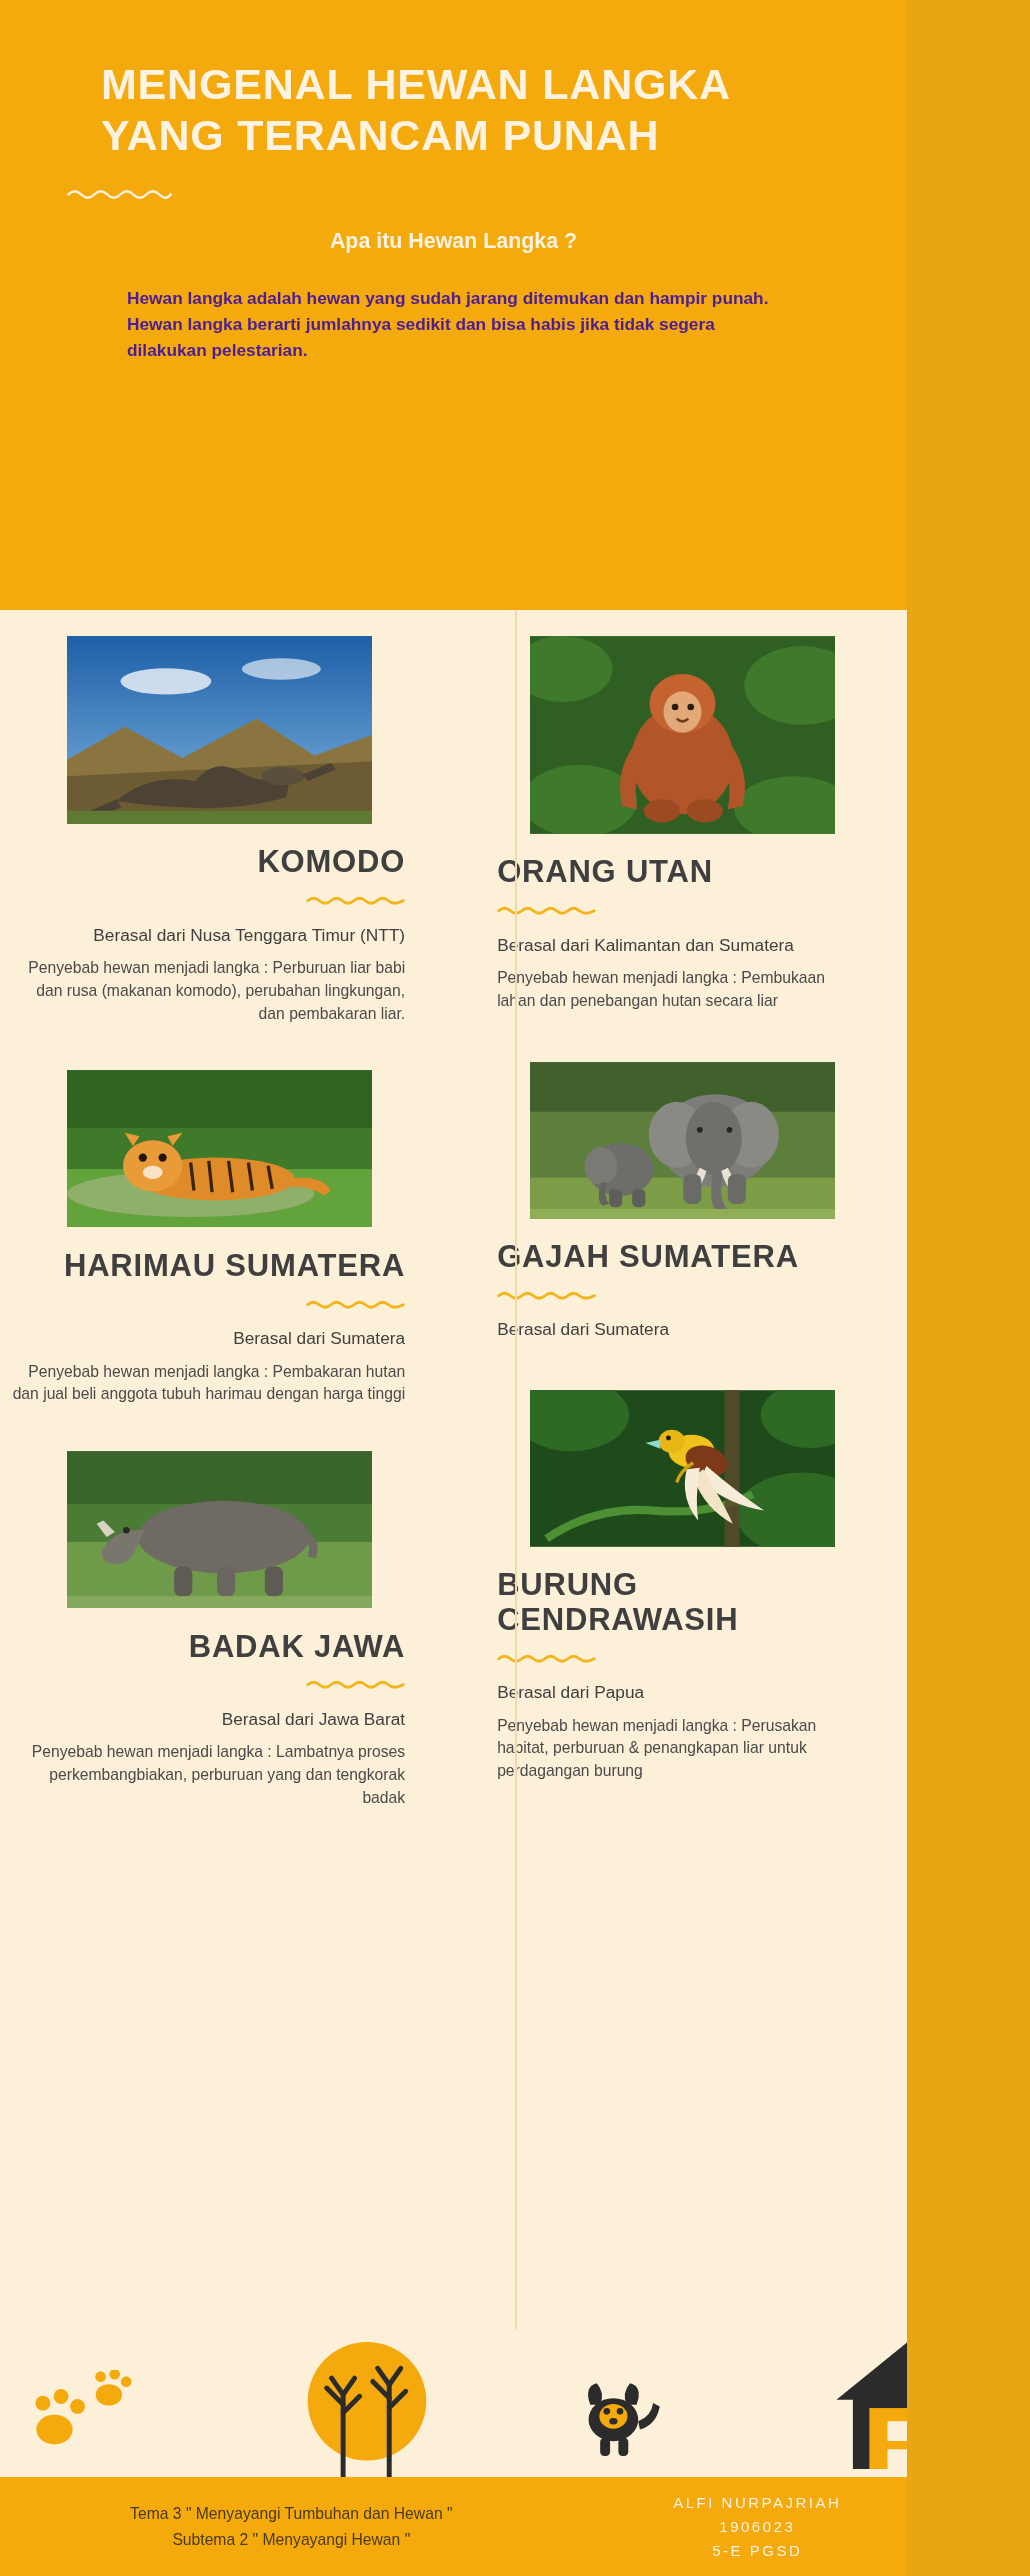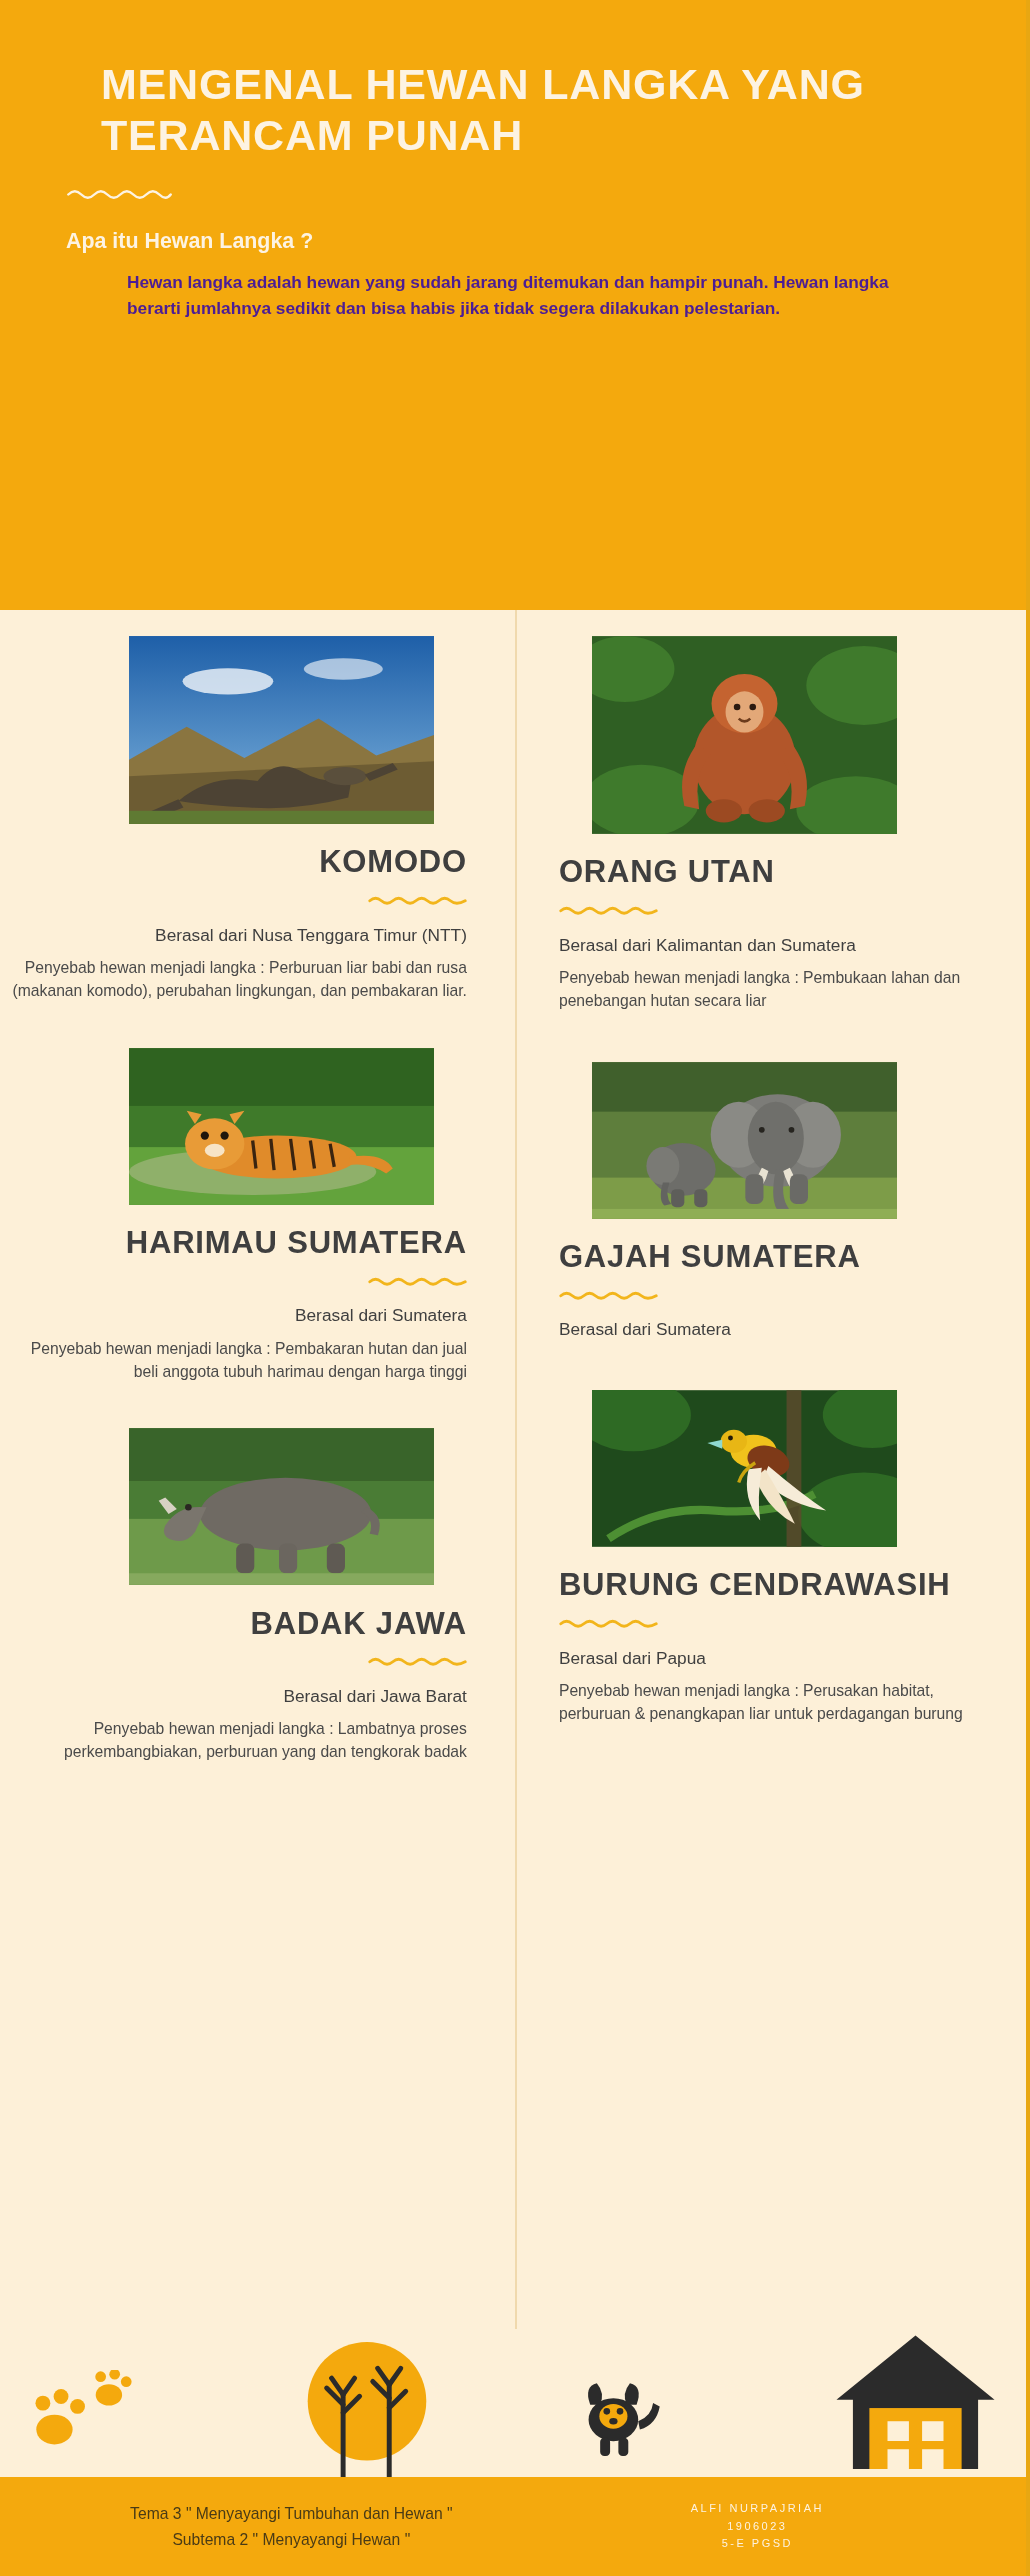--- a/index.html
+++ b/index.html
@@ -3,21 +3,21 @@
 <meta charset="utf-8">
 <style>
   * { box-sizing: border-box; margin: 0; padding: 0; }
   html, body { width: 1030px; }
   body {
     font-family: "Liberation Sans", sans-serif;
     background: #e8a712;
   }
   .page {
     position: relative;
-    width: 1026px;
+    width: 907px;
     height: 2576px;
     background: #fdf0d8;
     overflow: hidden;
   }
 
   
   .header {
     background: #f4a90d;
     padding: 59px 66px 49px 66px;
     position: relative;
@@ -31,24 +31,25 @@
     font-weight: bold;
     text-transform: uppercase;
     padding-left: 35px;
   }
   .wave {
     margin: 28px auto 25px auto;
     width: 107px;
     height: 13px;
   }
   .subhead {
+    text-align: center;
     color: #fdf3e2;
     font-size: 21.4px;
     font-weight: bold;
-    margin-bottom: 16px;
+    margin-bottom: 32px;
   }
   .intro {
     color: #4c1d95;
     font-size: 17.3px;
     font-weight: bold;
     line-height: 1.5;
     padding: 0 61px 0 61px;
   }
 
   
@@ -136,21 +137,21 @@
   }
   .footer .theme {
     color: #4a3b16;
     font-size: 15.7px;
     line-height: 1.6;
     width: 52%;
     text-align: center;
   }
   .footer .author {
     color: #fdf3e2;
-    font-size: 11px;
+    font-size: 15px;
     letter-spacing: 2.5px;
     line-height: 1.6;
     width: 48%;
     text-align: center;
   }
 </style>
 </head>
 <body>
 
 <div class="page">

